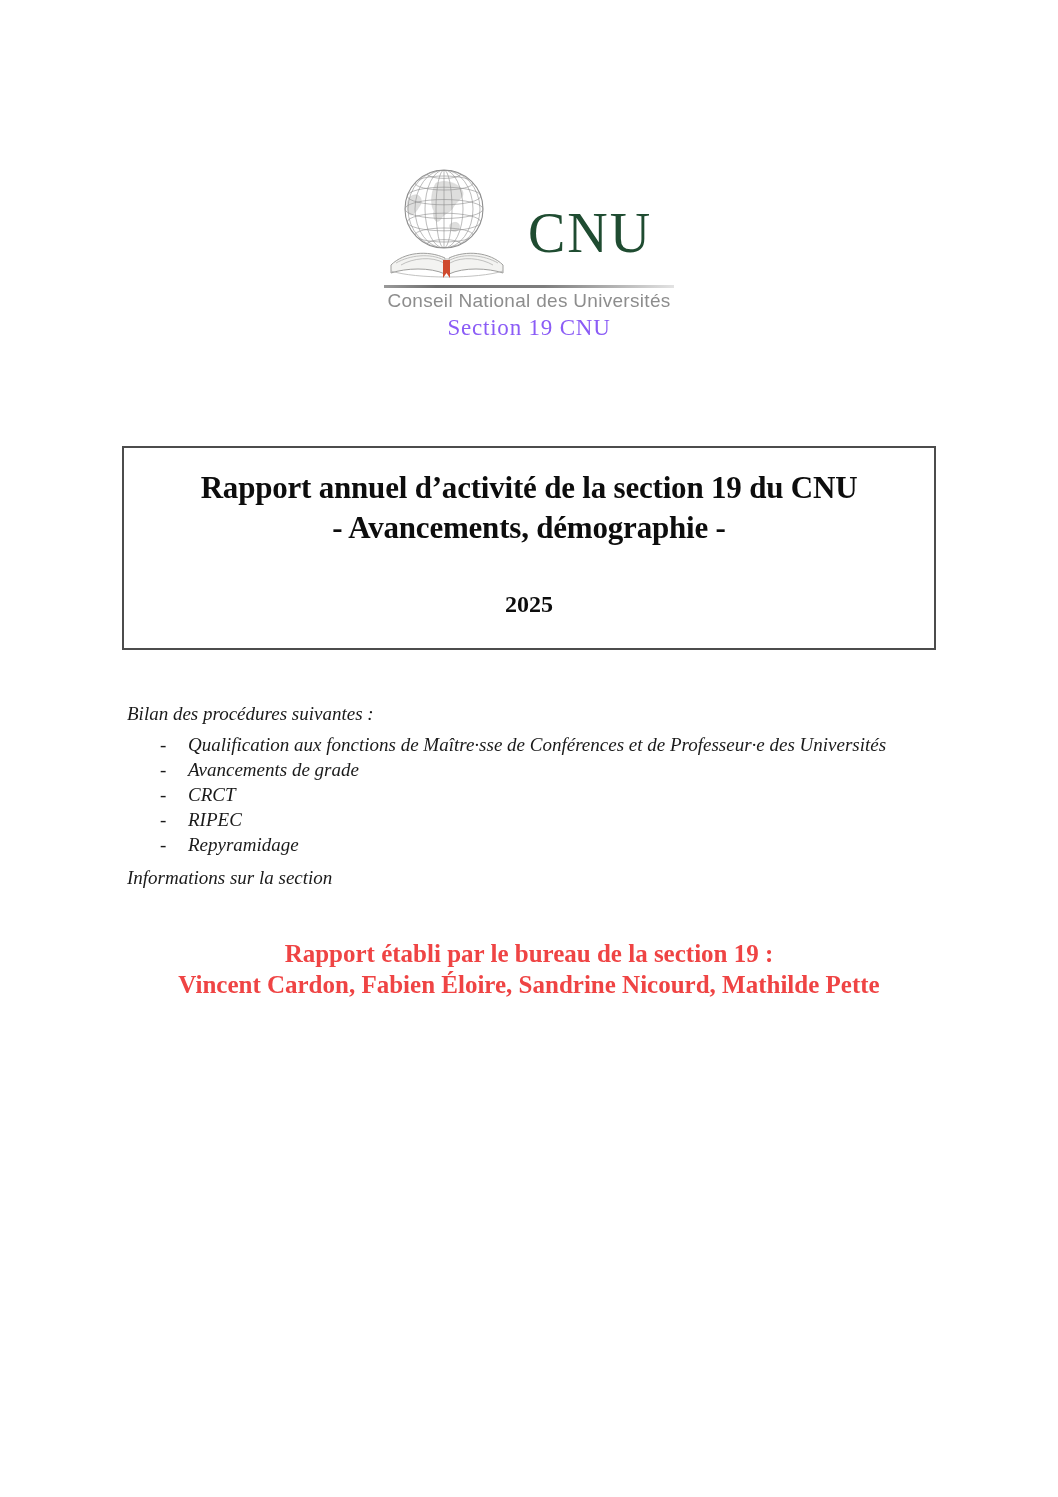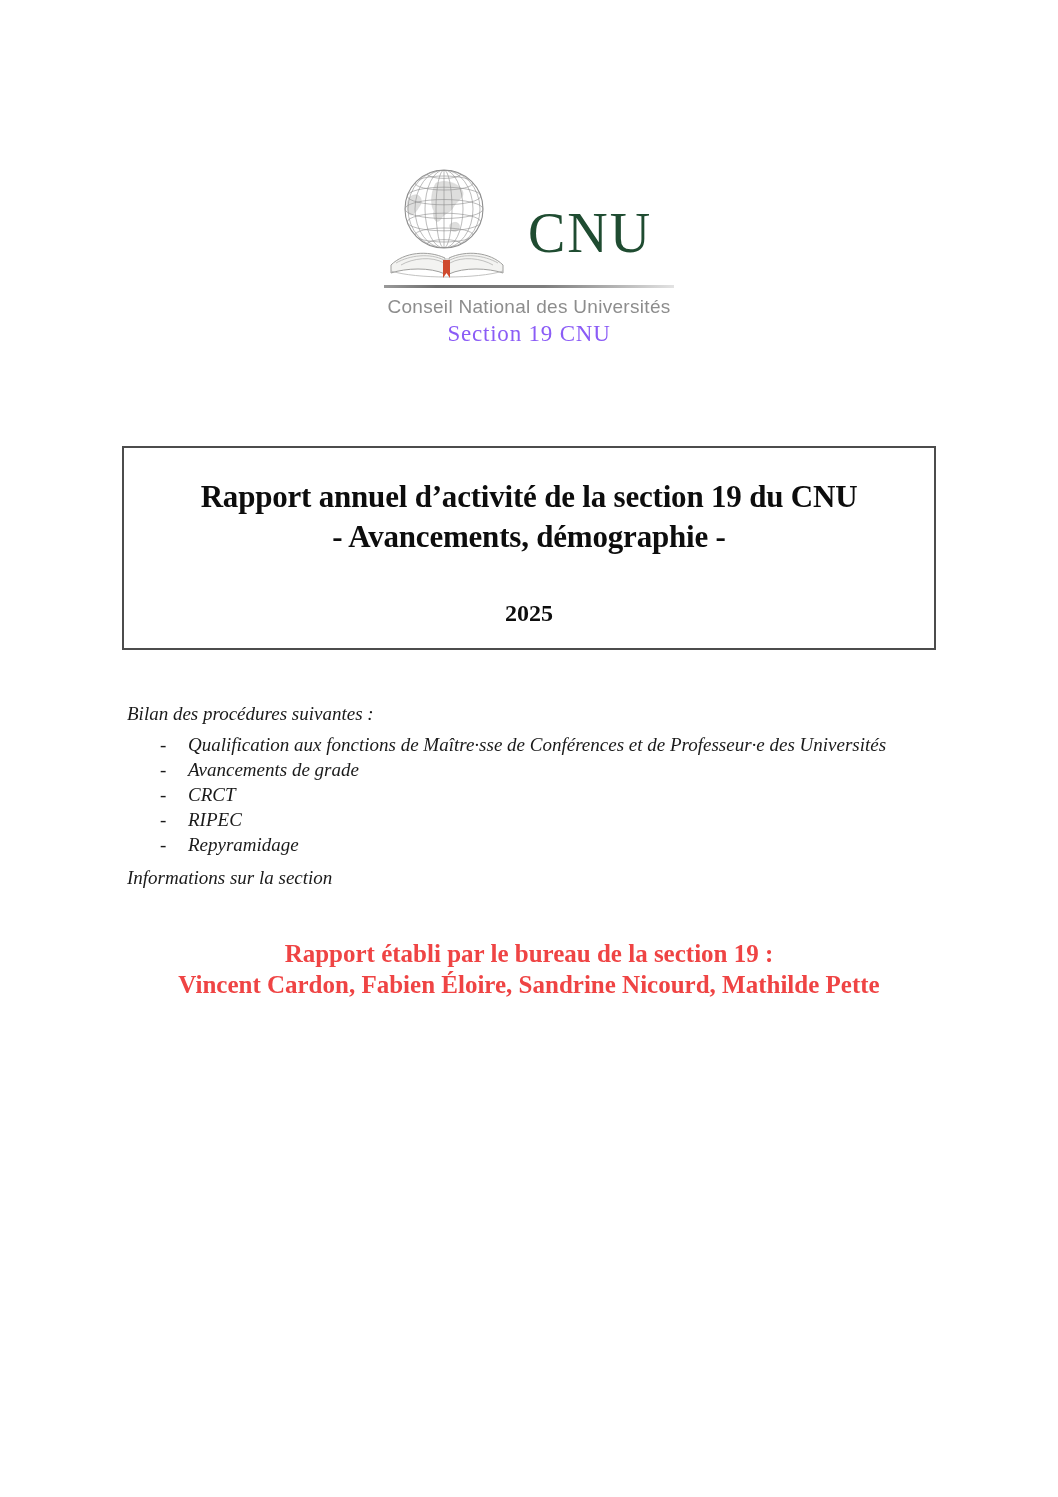--- a/index.html
+++ b/index.html
@@ -28,39 +28,39 @@
     font-size: 56px; letter-spacing: 2px;
     color: #1f4c31;
     margin-left: 20px; margin-top: 14px;
     line-height: 1;
   }
   .logo-rule {
     width: 290px; height: 3px; margin-top: -1px;
     background: linear-gradient(to right, #9a9a9a 0%, #6f6f6f 18%, #7d7d7d 55%, #b9b9b9 82%, #e3e3e3 100%);
   }
   .org-name {
-    margin-top: 8px;
+    margin-top: 2px;
     font-family: "Liberation Sans", sans-serif;
     font-size: 19px; color: #8d8d8d; letter-spacing: 0.3px;
     line-height: 21px;
   }
   .section-line {
     margin-top: 3px;
     font-family: "Liberation Serif", serif;
     font-size: 23px; color: #8b5cf6; letter-spacing: 0.8px;
     line-height: 27px;
   }
 
   
   .title-box {
     position: absolute; top: 446px; left: 122px;
     width: 814px; height: 204px;
     border: 2px solid #4c4c4c;
     text-align: center;
-    padding-top: 29px;
+    padding-top: 20px;
   }
   .title-line {
     font-weight: bold; font-size: 31px; line-height: 40px;
     letter-spacing: -0.2px; color: #0d0d0d;
   }
   .title-year {
     font-weight: bold; font-size: 24px; line-height: 40px;
     margin-top: 36px; color: #0d0d0d;
   }
 

